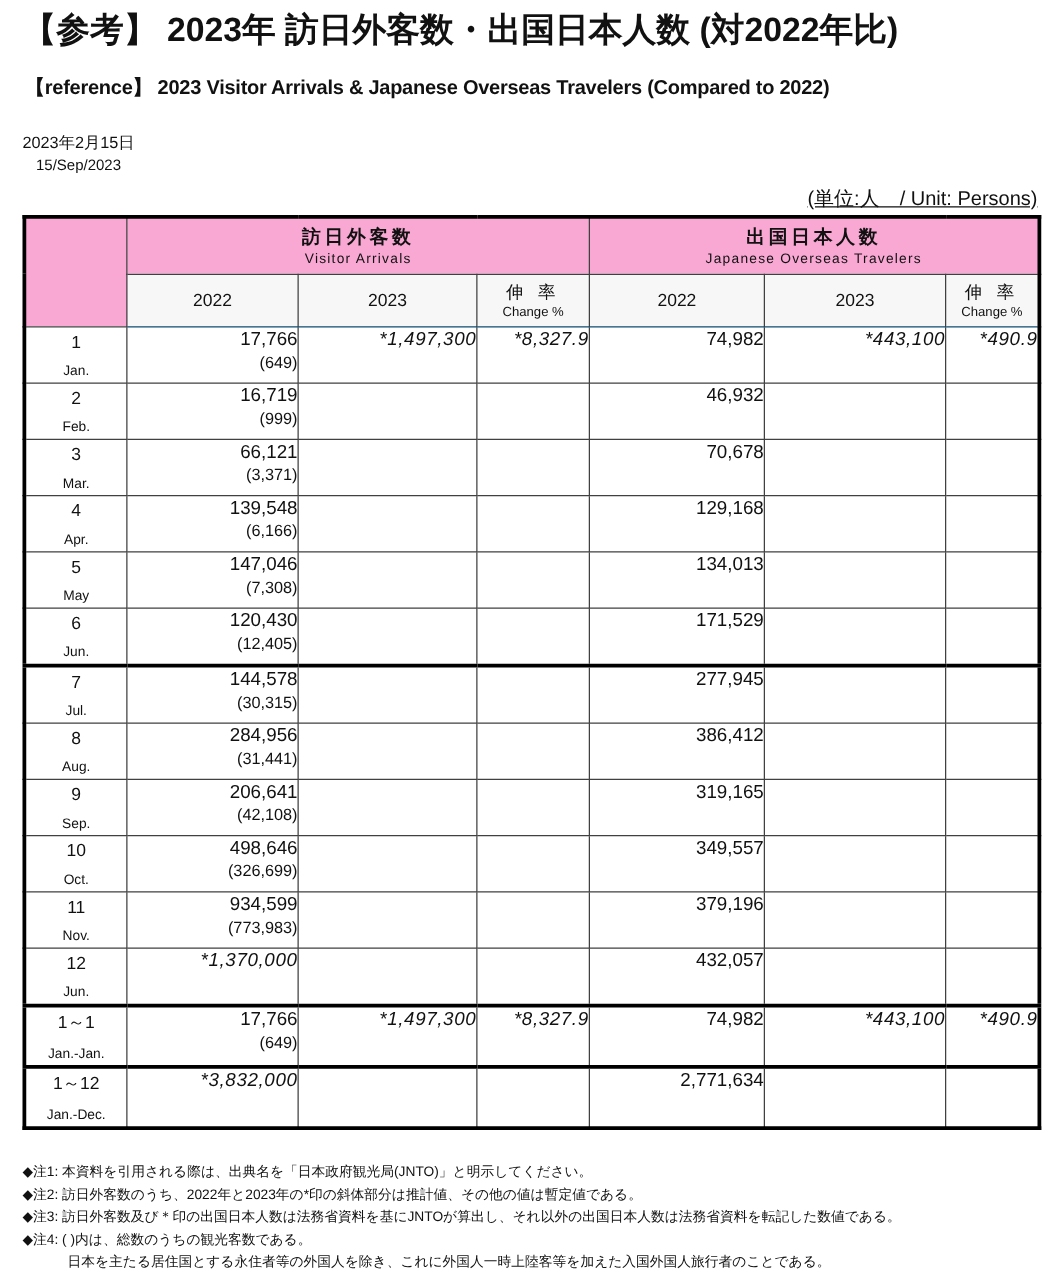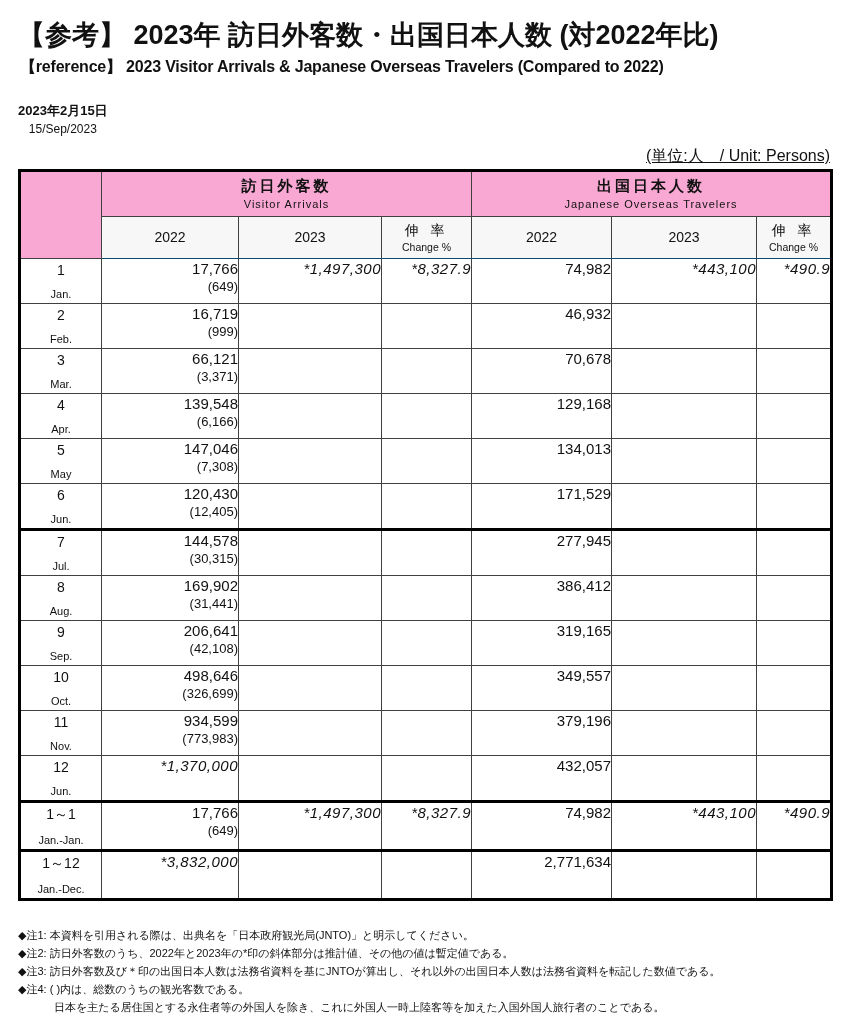--- a/index.html
+++ b/index.html
@@ -1,26 +1,26 @@
 <!DOCTYPE html>
 <html><head>
 <meta charset="utf-8">
 <style>
   html,body{margin:0;padding:0;background:#fff;}
   body{width:847px;height:1024px;font-family:"Liberation Sans","DejaVu Sans",sans-serif;color:#111;overflow:hidden;}
-  .page{position:relative;width:812px;margin:0 auto 0 18px;padding-top:15px;}
+  .page{position:relative;width:812px;margin:0 auto 0 18px;padding-top:4px;}
 
   
   .title-jp{font-size:27px;font-weight:bold;letter-spacing:0px;line-height:1.25;margin:4px 0 2px 0;white-space:nowrap;}
-  .title-en{font-size:16px;font-weight:bold;letter-spacing:-0.2px;margin:4px 0 0 2px;white-space:nowrap;}
+  .title-en{font-size:16px;font-weight:bold;letter-spacing:-0.2px;margin:18px 0 0 2px;white-space:nowrap;}
   .org-row{display:flex;justify-content:space-between;align-items:flex-start;margin-top:22px;}
   .org-jp{font-size:18px;font-weight:bold;line-height:1.2;}
   .org-en{font-size:10.5px;margin-top:2px;}
   .date-block{text-align:center;margin-right:64px;margin-top:2px;}
-  .date-jp{font-size:13px;font-weight:bold;}
+  .date-jp{font-size:13px;font-weight:normal;}
   .date-en{font-size:12px;margin-top:2px;}
   .unit-line{text-align:right;font-size:16px;margin-top:10px;margin-bottom:2px;}
   .unit-line span{text-decoration:underline;}
 
   
   table.stats{border-collapse:collapse;table-layout:fixed;width:812px;border:3px solid #000;}
   table.stats td,table.stats th{border:1px solid #404040;padding:0;background:#fff;}
   col.c-month{width:82px;} col.c-v22{width:137px;} col.c-v23{width:143px;} col.c-vch{width:90px;}
   col.c-j22{width:140px;} col.c-j23{width:145px;} col.c-jch{width:75px;}
 
@@ -294,21 +294,21 @@
           </td>
         </tr>
         <tr class="data-row">
           <td class="month-cell">
             <div class="mwrap">
               <div class="mnum">8</div>
               <div class="mabbr">Aug.</div>
             </div>
           </td>
           <td class="val-cell">
-            <div>169,902</div>
+            <div>284,956</div>
             <div class="paren">(31,441)</div>
           </td>
           <td class="val-cell">
             <div></div>
           </td>
           <td class="val-cell sec-end">
             <div></div>
           </td>
           <td class="val-cell">
             <div>386,412</div>

